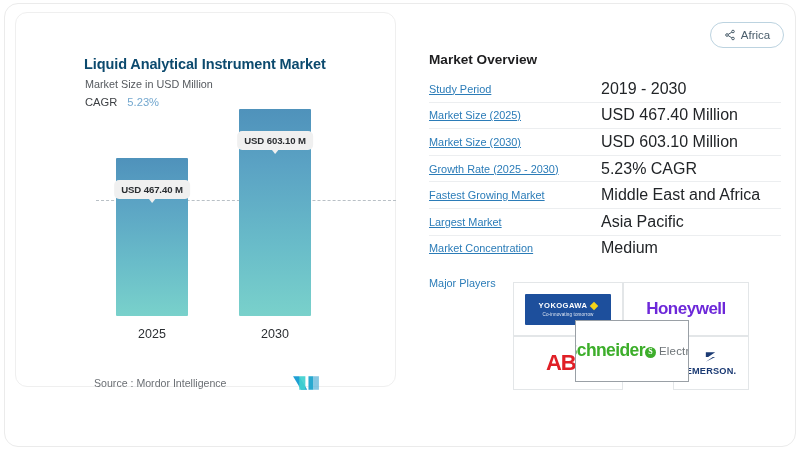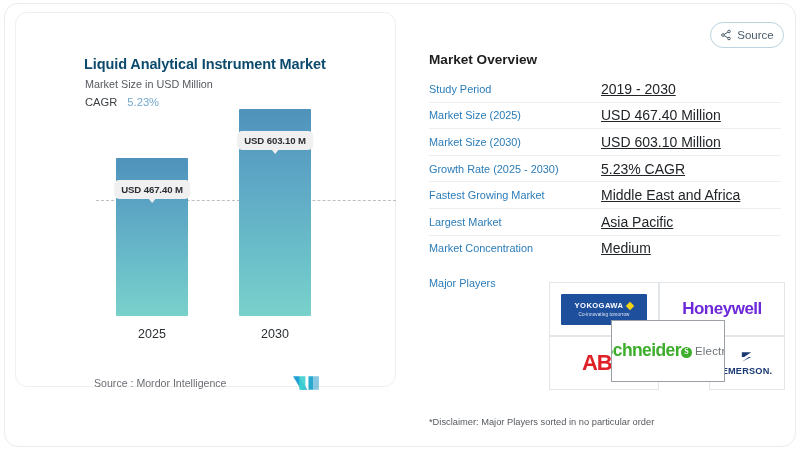--- a/index.html
+++ b/index.html
@@ -96,33 +96,33 @@
   }
   .share-label{font-size:11.5px;color:#4a5d6b;}
 
   .table{position:absolute;left:424px;top:72px;width:352px;}
   .row{
     display:flex;align-items:center;height:25.6px;
     border-bottom:1px solid #eceef0;
   }
   .row.nb{border-bottom:none;}
   .cell-k{
-    width:172px;font-size:10.9px;color:#2b7cb8;white-space:nowrap;
+    width:172px;font-size:10.9px;color:#2b7cb8;white-space:nowrap;text-decoration:underline;
   }
   .cell-v{
-    font-size:14px;color:#222528;white-space:nowrap;text-decoration:underline;
+    font-size:16px;color:#222528;white-space:nowrap;
   }
 
   .players-label{
     position:absolute;left:424px;top:273px;
     font-size:10.9px;color:#2b7cb8;white-space:nowrap;
   }
 
   
-  .logos{position:absolute;left:508px;top:278px;width:236px;height:108px;margin-left:36px;}
+  .logos{position:absolute;left:508px;top:278px;width:236px;height:108px;}
   .lcell{position:absolute;box-sizing:border-box;border:1px solid #e3e6e8;background:#fff;
          display:flex;align-items:center;justify-content:center;overflow:hidden;}
   #lc-yokogawa{left:0;top:0;width:110px;height:54px;}
   #lc-honeywell{left:110px;top:0;width:126px;height:54px;}
   #lc-abb{left:0;top:54px;width:110px;height:54px;}
   #lc-emerson{left:160px;top:54px;width:76px;height:54px;}
   #lc-schneider{
     left:62px;top:38px;width:114px;height:62px;
     border:1px solid #9aa0a6;z-index:5;background:#fff;
   }
@@ -165,21 +165,21 @@
   <div class="outer-card">
 
     <div class="share-btn">
       <svg width="12" height="12" viewBox="0 0 24 24">
         <circle cx="18" cy="5" r="2.6" fill="none" stroke="#4a5d6b" stroke-width="2"></circle>
         <circle cx="6" cy="12" r="2.6" fill="none" stroke="#4a5d6b" stroke-width="2"></circle>
         <circle cx="18" cy="19" r="2.6" fill="none" stroke="#4a5d6b" stroke-width="2"></circle>
         <line x1="8.3" y1="10.8" x2="15.7" y2="6.4" stroke="#4a5d6b" stroke-width="2"></line>
         <line x1="8.3" y1="13.2" x2="15.7" y2="17.6" stroke="#4a5d6b" stroke-width="2"></line>
       </svg>
-      <span class="share-label">Source</span>
+      <span class="share-label">Africa</span>
     </div>
 
     <div class="chart-panel">
 
       <div class="chart-title">Liquid Analytical Instrument Market</div>
       <div class="chart-sub">Market Size in USD Million</div>
       <div class="cagr-line">
         <span>CAGR</span><span class="cagr-val">5.23%</span>
       </div>
 
@@ -275,16 +275,15 @@
         <div class="schneider">
           <span class="sch-top">Schneider</span>
           <span class="sch-bot">
             <span class="sch-mark">S</span>
             <span class="sch-elec">Electric</span>
           </span>
         </div>
       </div>
     </div>
 
-    <div class="disclaimer">*Disclaimer: Major Players sorted in no particular order</div>
 
   </div>
 </div>
 
 </body></html>

